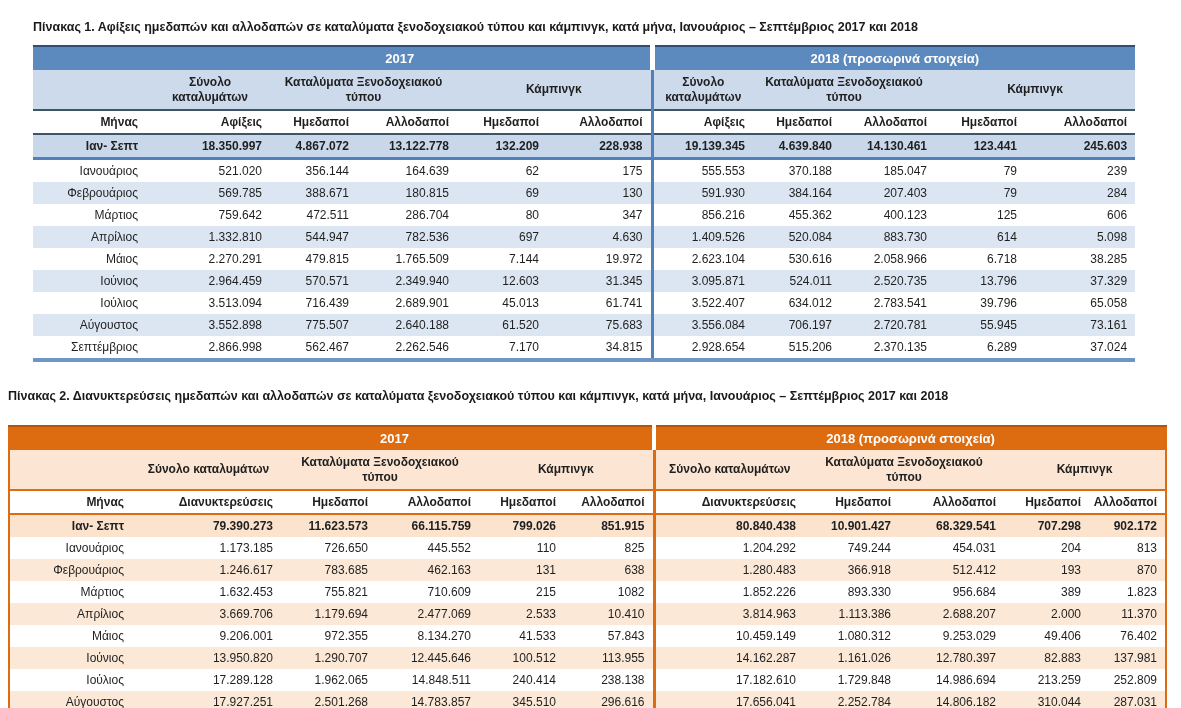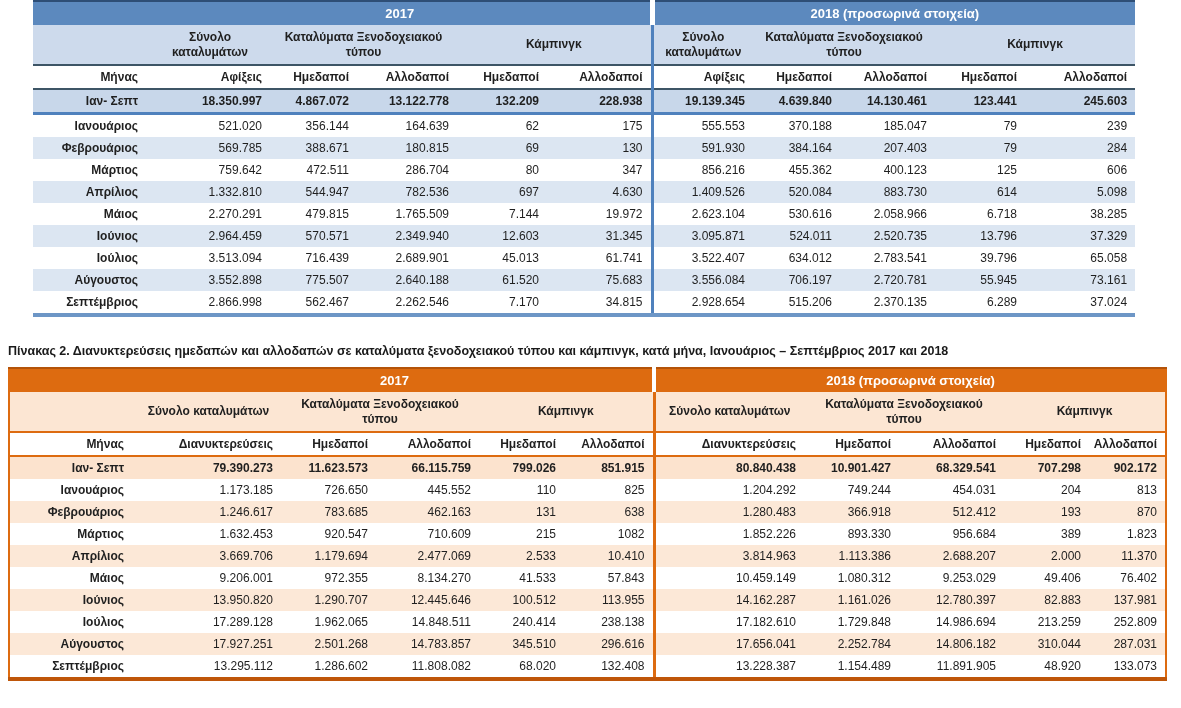--- a/index.html
+++ b/index.html
@@ -1,20 +1,20 @@
 <!DOCTYPE html>
 <html><head>
 <meta charset="utf-8">
 <style>
   html,body{margin:0;padding:0;background:#ffffff;}
   .page{width:1181px;height:708px;background:#ffffff;overflow:hidden;
         font-family:"Liberation Sans",sans-serif;color:#1f1f1f;}
   .tbl-title{font-size:12.5px;font-weight:bold;color:#1a1a1a;white-space:nowrap;}
   #title1{margin:20px 0 11px 33px;}
-  #title2{margin:27px 0 9px 8px;}
+  #title2{margin:27px 0 22px 8px;}
   table{border-collapse:collapse;table-layout:fixed;}
   td{font-size:12px;padding:1px 8px 1px 2px;text-align:right;white-space:nowrap;
      overflow:hidden;height:20px;}
   
   #table1{width:1102px;margin-left:33px;border-bottom:4px solid #6D96C6;}
   #table1 .band td{background:#5C89BE;color:#ffffff;font-weight:bold;font-size:13px;
                    border-top:2px solid #2E4E76;height:21px;padding:1px 0;}
   #table1 .band .band-label{display:block;text-align:center;}
   #table1 .band .off{padding-left:117px;}
   #table1 .band .band-right{border-left:5px solid #ffffff;}
@@ -35,27 +35,28 @@
   #table2 .band .off{padding-left:127px;}
   #table2 .band .band-right{border-left:4px solid #ffffff;}
   #table2 .gh td{background:#FCE6D3;font-weight:bold;text-align:center;height:37px;
                  line-height:1.25;padding:1px 2px;border-bottom:2px solid #DD6B10;
                  vertical-align:middle;white-space:normal;}
   #table2 .ch td{background:#ffffff;font-weight:bold;border-bottom:2px solid #DD6B10;}
   #table2 tbody .total-row td{background:#FCE3CE;font-weight:bold;}
   #table2 tbody .alt-row td{background:#FCE8D7;}
   #table2 .d-left{border-left:3px solid #DD6B10;}
   
-  .c-month{font-weight:bold;padding-right:12px !important;}
+  .c-month{font-weight:normal;padding-right:12px !important;}
 </style>
 </head>
 <body>
 
 <div class="page">
 
+  <div id="title1" class="tbl-title">Πίνακας 1. Αφίξεις ημεδαπών και αλλοδαπών σε καταλύματα ξενοδοχειακού τύπου και κάμπινγκ, κατά μήνα, Ιανουάριος – Σεπτέμβριος 2017 και 2018</div>
 
   <table id="table1">
     <colgroup>
       <col style="width:117px">
         <col style="width:120px">
         <col style="width:87px">
       <col style="width:100px">
         <col style="width:90px">
         <col style="width:105px">
       <col style="width:101px">
@@ -314,21 +315,21 @@
           <td class="c-val">638</td>
           <td class="c-val d-left">1.280.483</td>
           <td class="c-val">366.918</td>
           <td class="c-val">512.412</td>
           <td class="c-val">193</td>
           <td class="c-val">870</td>
         </tr>
         <tr>
           <td class="c-month">Μάρτιος</td>
           <td class="c-val">1.632.453</td>
-          <td class="c-val">920.547</td>
+          <td class="c-val">755.821</td>
           <td class="c-val">710.609</td>
           <td class="c-val">215</td>
           <td class="c-val">1082</td>
           <td class="c-val d-left">1.852.226</td>
           <td class="c-val">893.330</td>
           <td class="c-val">956.684</td>
           <td class="c-val">389</td>
           <td class="c-val">1.823</td>
         </tr>
         <tr class="alt-row">

